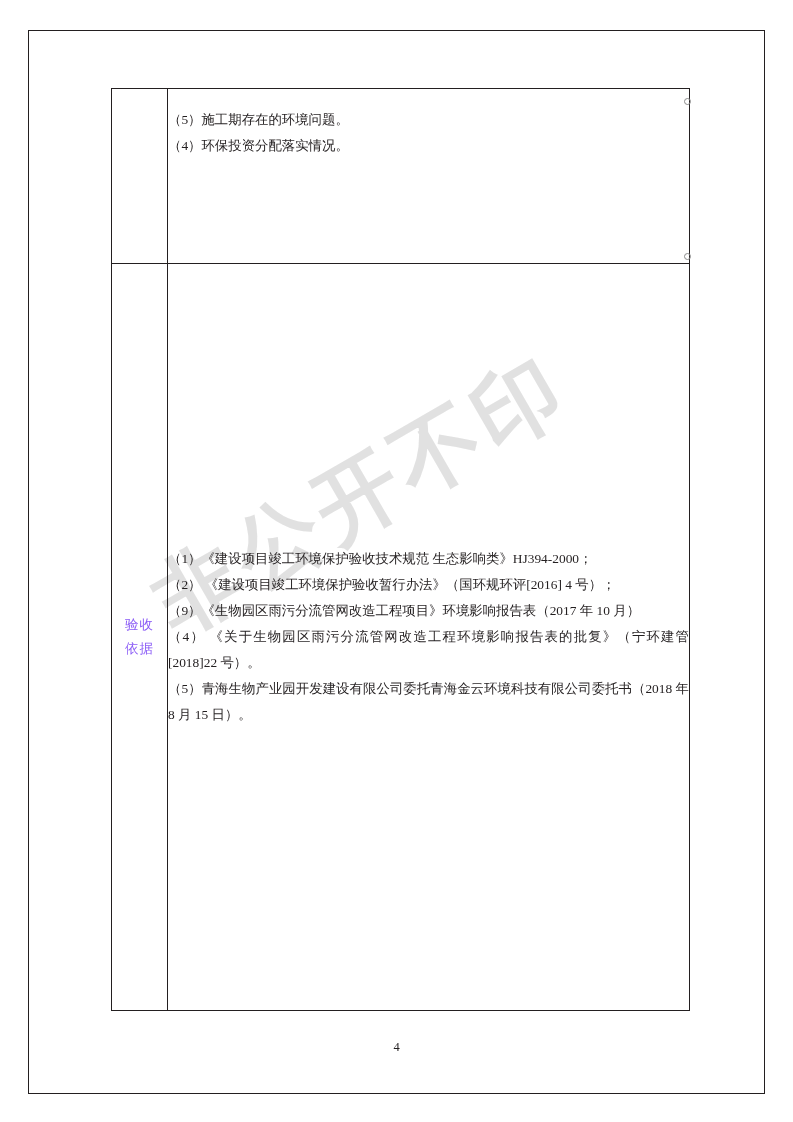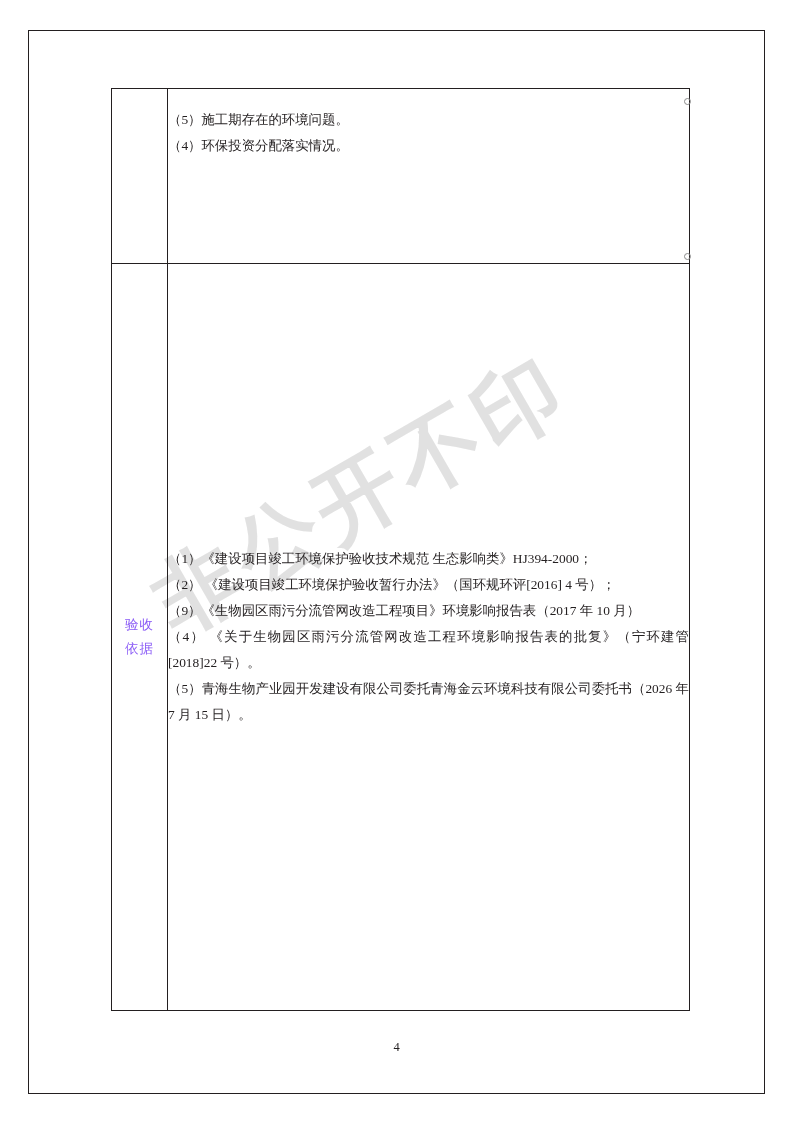--- a/index.html
+++ b/index.html
@@ -161,21 +161,21 @@
         <td class="label-cell">
           <div>验收</div>
           <div>依据</div>
         </td>
         <td class="body-cell">
           <div class="para-block">
             <p class="line">（1）《建设项目竣工环境保护验收技术规范 生态影响类》HJ394-2000；</p>
             <p class="line">（2） 《建设项目竣工环境保护验收暂行办法》（国环规环评[2016] 4 号）；</p>
             <p class="line">（9）《生物园区雨污分流管网改造工程项目》环境影响报告表（2017 年 10 月）</p>
             <p class="line">（4） 《关于生物园区雨污分流管网改造工程环境影响报告表的批复》（宁环建管[2018]22 号）。</p>
-            <p class="line">（5）青海生物产业园开发建设有限公司委托青海金云环境科技有限公司委托书（2026 年 7 月 15 日）。</p>
+            <p class="line">（5）青海生物产业园开发建设有限公司委托青海金云环境科技有限公司委托书（2018 年 8 月 15 日）。</p>
           </div>
         </td>
       </tr>
     </tbody>
   </table>
 
   <div class="mark" style="left: 684px; top: 98px;"></div>
   <div class="mark" style="left: 684px; top: 253px;"></div>
 
   <div class="page-number">4</div>

